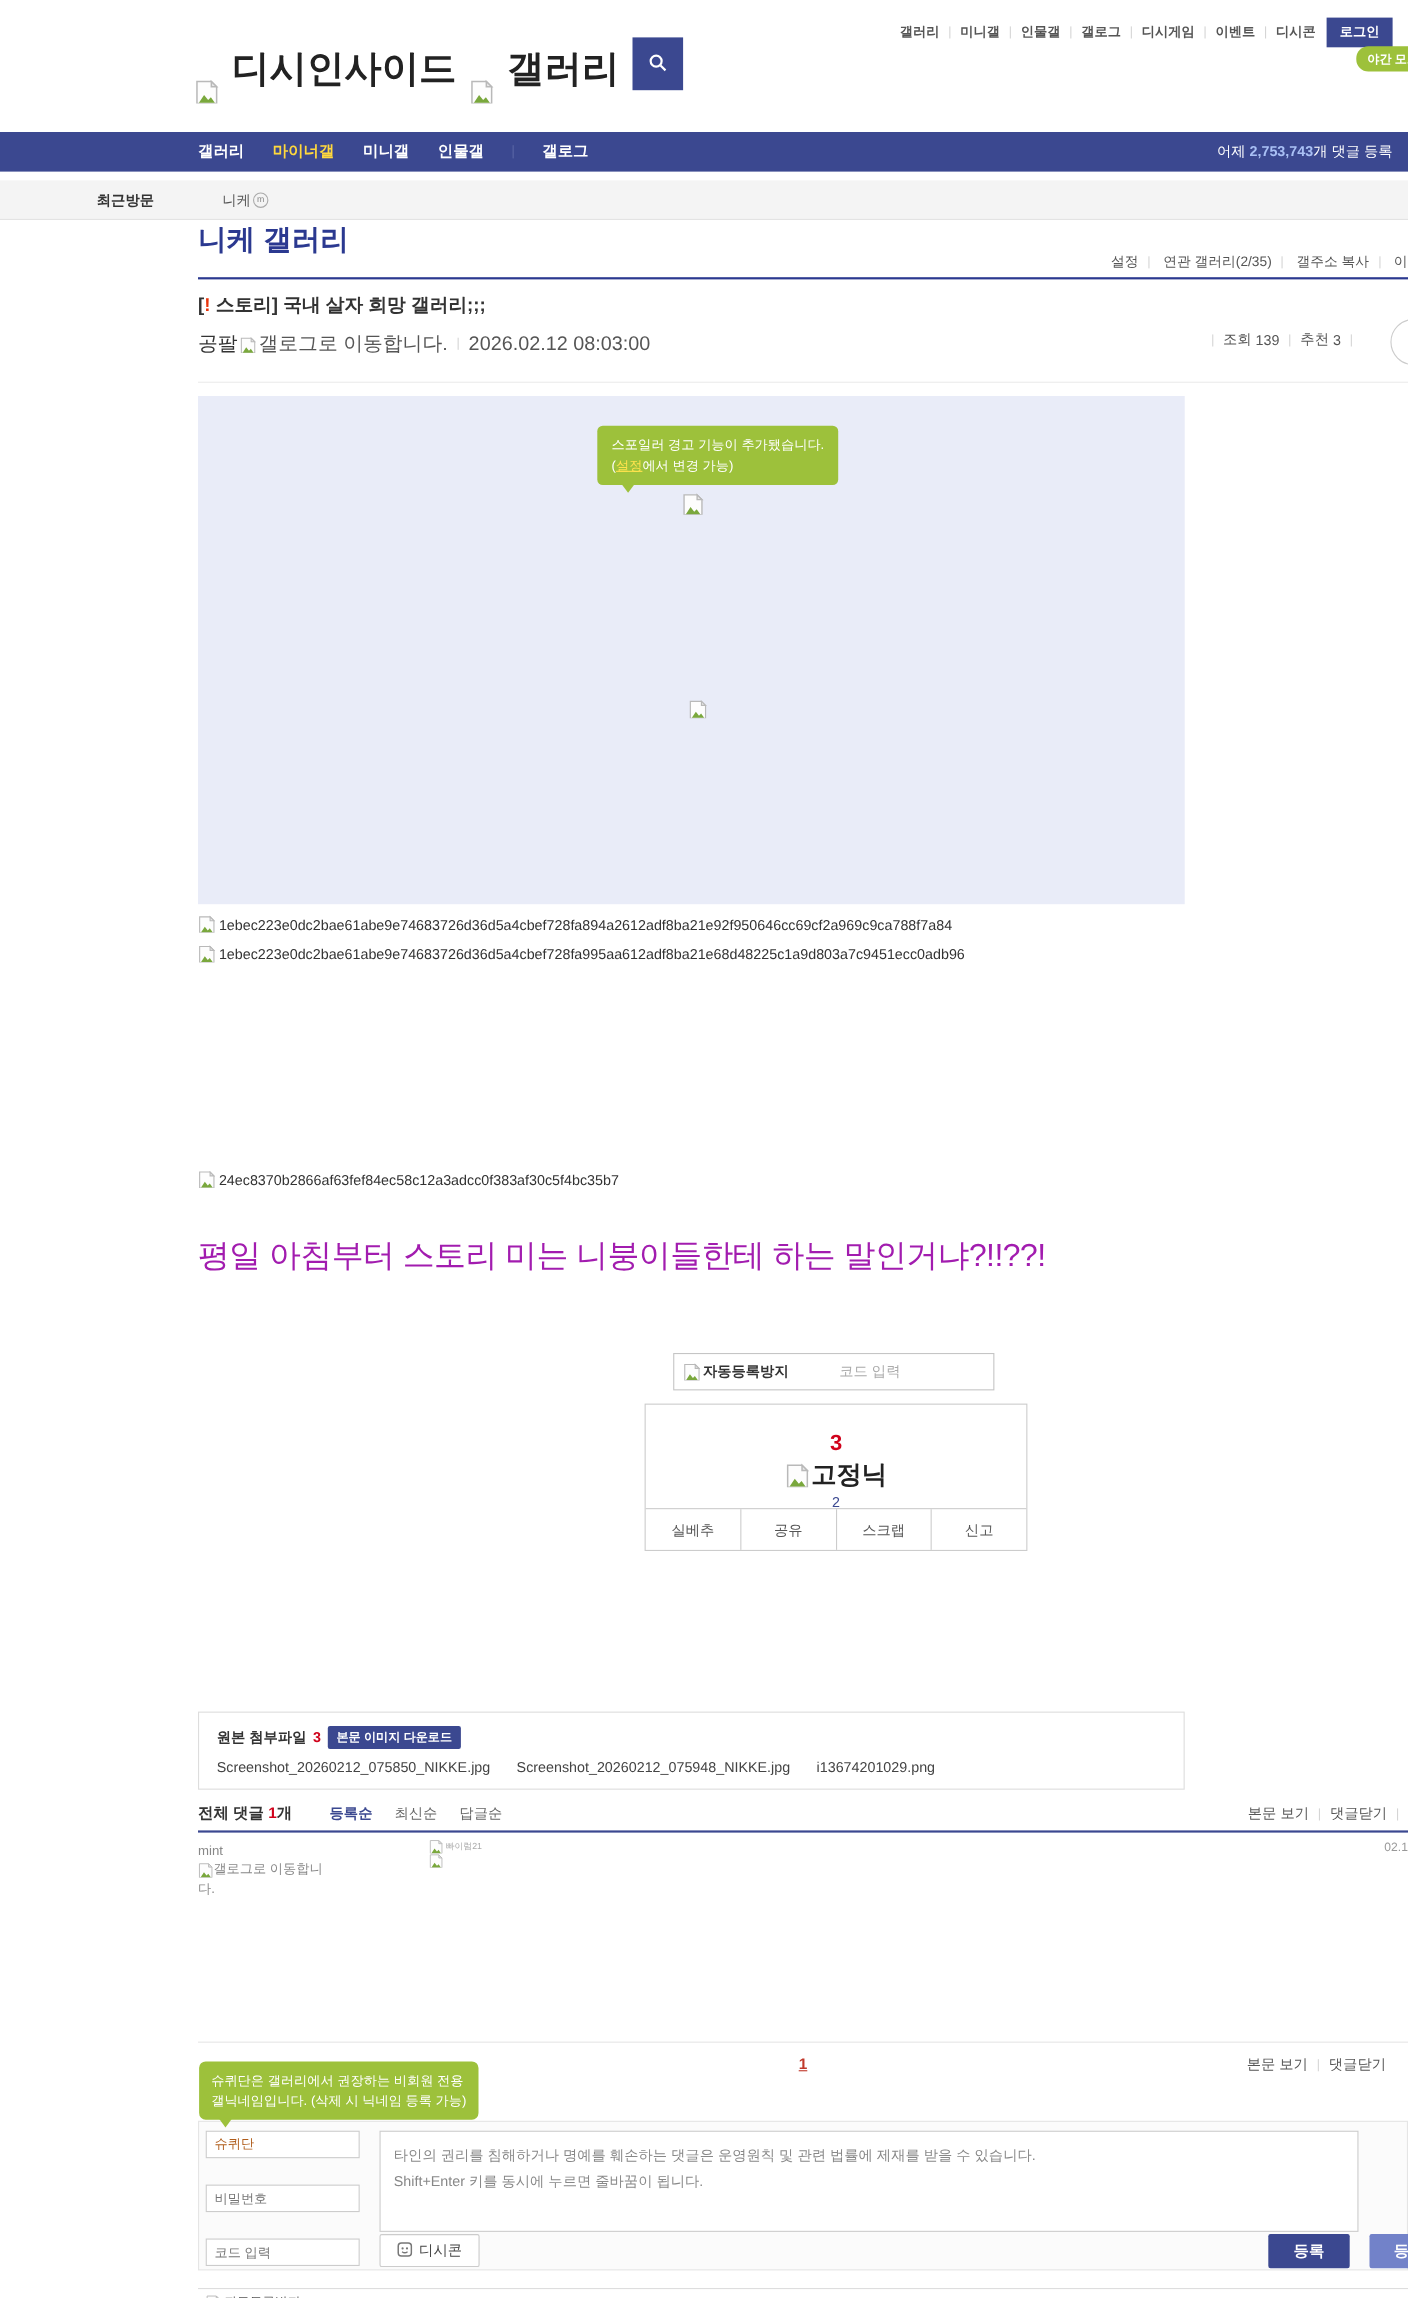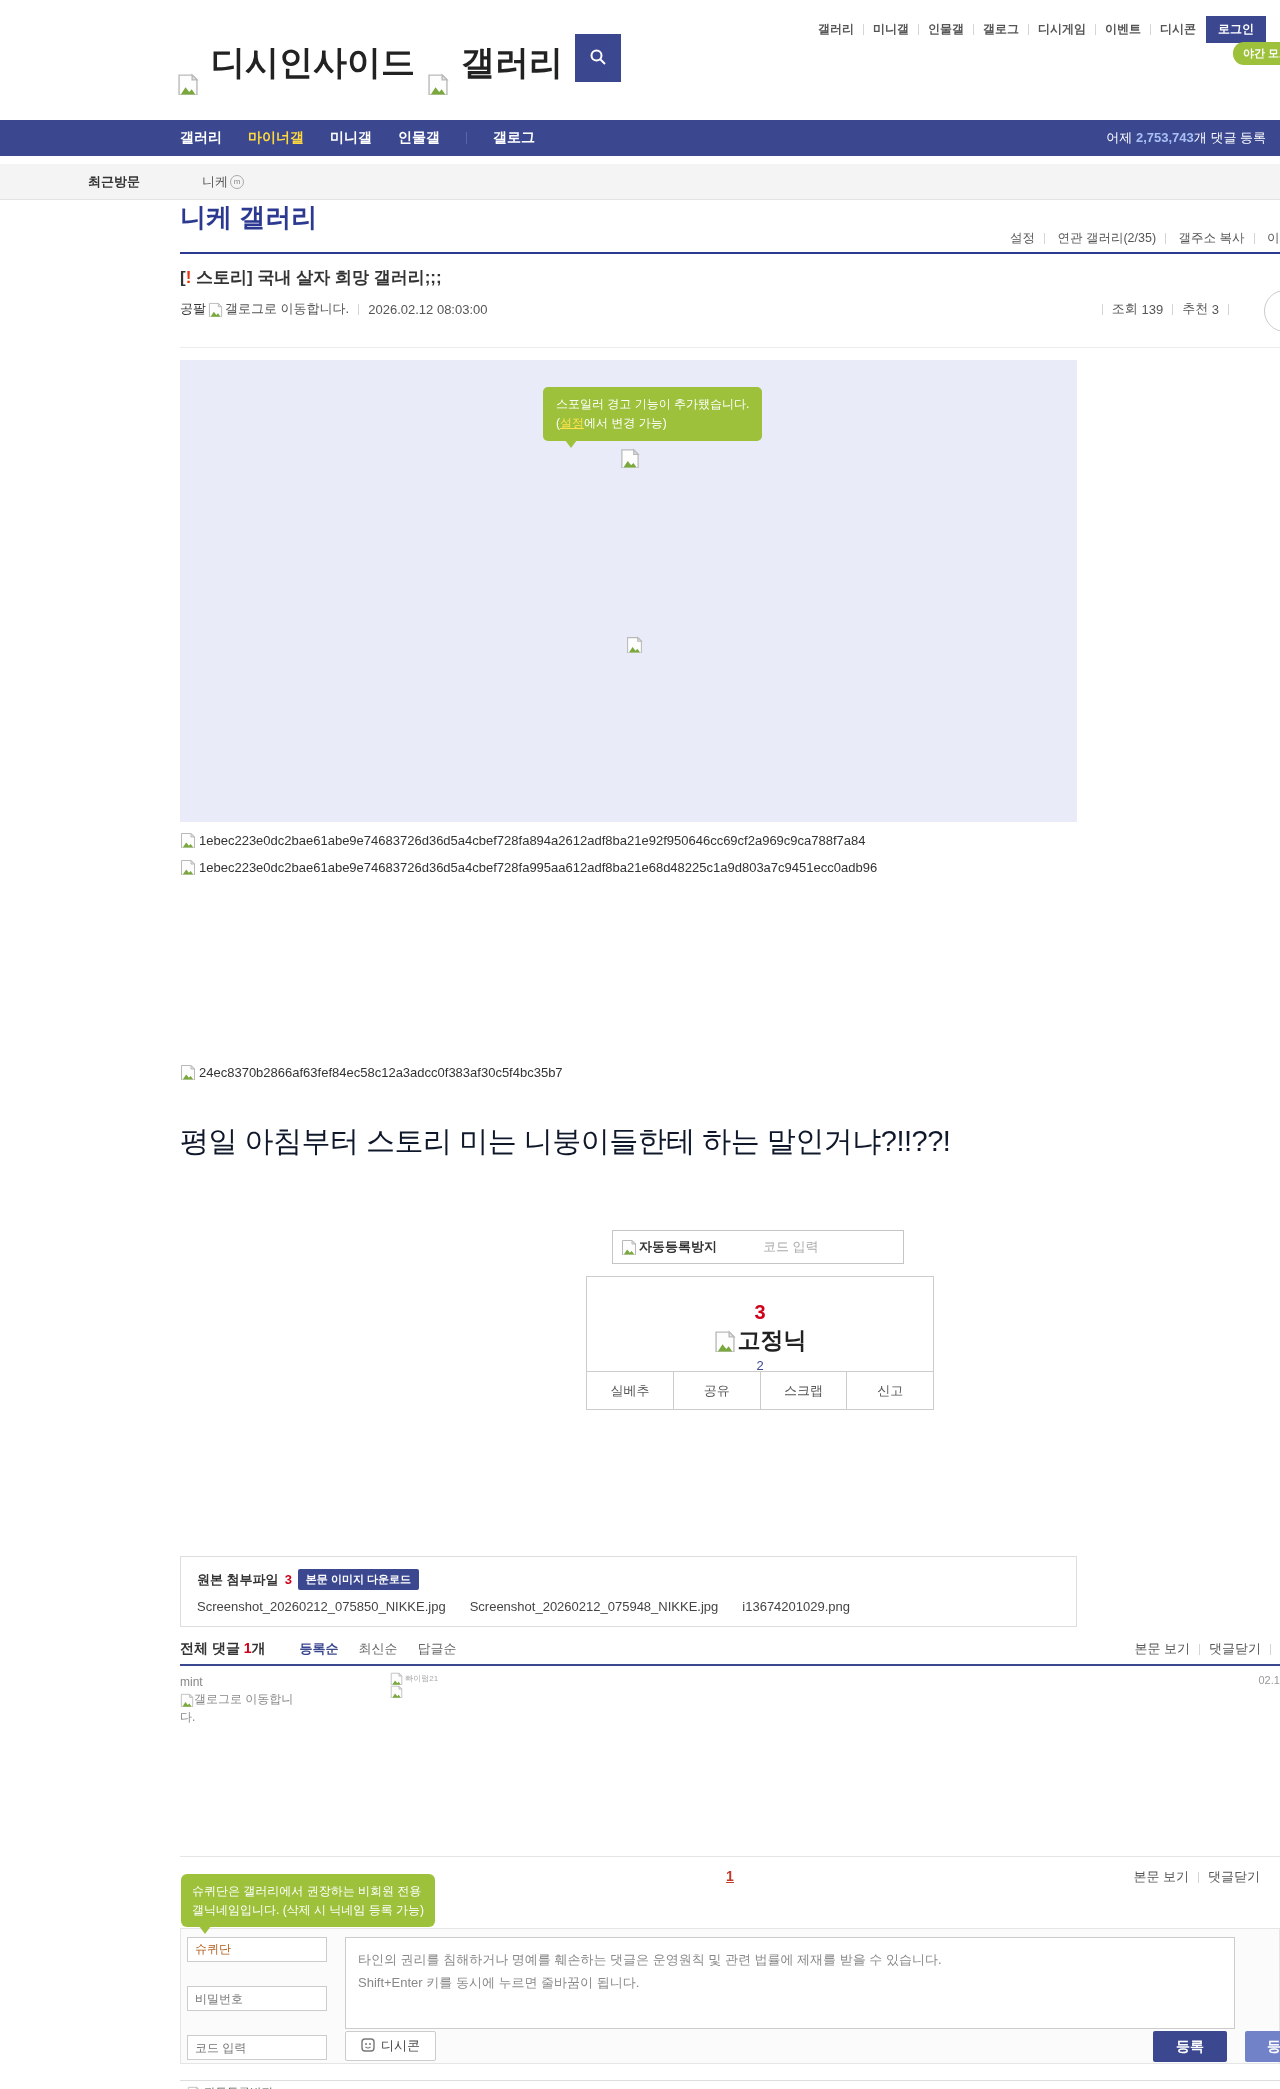--- a/index.html
+++ b/index.html
@@ -38,34 +38,34 @@
          border-radius:50%;font-size:8px;color:#888;line-height:1;}
   
   .gallery-head{top:200px;left:180px;width:1100px;height:52px;}
   .gtitle{position:absolute;left:0;top:0;font-size:26px;font-weight:bold;color:#2b3990;cursor:pointer;}
   .gmeta{position:absolute;left:830px;top:30px;font-size:12.5px;color:#555;white-space:nowrap;}
   .gmeta span.lnk{cursor:pointer;}
   .title-divider{top:252px;left:180px;width:1100px;height:2px;background:#2b3990;}
   
   .post-title{top:266px;left:180px;font-size:17px;font-weight:bold;color:#333;}
   .post-title .mark{color:#e8340c;}
-  .post-meta{top:300px;left:180px;display:flex;align-items:center;font-size:13px;color:#555;}
+  .post-meta{top:300px;left:180px;display:flex;align-items:center;font-size:18px;color:#555;}
   .post-meta .author{color:#333;}
   .post-meta-right{top:300px;right:42px;display:flex;align-items:center;font-size:13px;color:#555;white-space:nowrap;}
   .circle-btn{top:290px;left:1264px;width:40px;height:40px;border:1px solid #ccc;border-radius:50%;background:#fff;cursor:pointer;}
   .pre-divider{top:347px;left:180px;width:1100px;height:1px;background:#ececec;}
   
   .content-bg{top:360px;left:180px;width:897px;height:462px;background:#e9ecf8;}
   .spoiler-tip{position:absolute;left:363px;top:27px;background:#9dc13b;color:#fff;font-size:12px;
                padding:8px 13px;border-radius:5px;line-height:1.6;white-space:nowrap;}
   .spoiler-tip:after{content:"";position:absolute;left:22px;bottom:-7px;border-left:6px solid transparent;
                border-right:6px solid transparent;border-top:8px solid #9dc13b;}
   .spoiler-tip .cfg{color:#ffe34d;text-decoration:underline;cursor:pointer;}
   .hash-line{display:flex;align-items:center;gap:3px;font-size:13px;color:#333;white-space:nowrap;}
-  .body-text{top:1122px;left:180px;font-size:29px;font-weight:500;color:#0f172a;letter-spacing:-0.5px;white-space:nowrap;}
+  .body-text{top:1122px;left:180px;font-size:29px;font-weight:500;color:#a21caf;letter-spacing:-0.5px;white-space:nowrap;}
   
   .captcha-view{top:1230px;left:612px;width:292px;height:34px;box-sizing:border-box;border:1px solid #c5c5c5;
                 display:flex;align-items:center;padding:0 8px;font-size:13px;}
   .captcha-view .alt{font-weight:bold;color:#333;margin-left:2px;}
   .captcha-view .code{color:#aaa;margin-left:46px;}
   
   .vote-box{top:1276px;left:586px;width:348px;height:134px;box-sizing:border-box;border:1px solid #ccc;text-align:center;}
   .v-up{margin-top:24px;color:#d0021b;font-size:20px;font-weight:bold;}
   .v-nick{display:flex;align-items:center;justify-content:center;gap:2px;font-size:23px;font-weight:bold;color:#222;margin-top:1px;}
   .v-sub{font-size:13px;color:#3b4890;margin-top:2px;}

